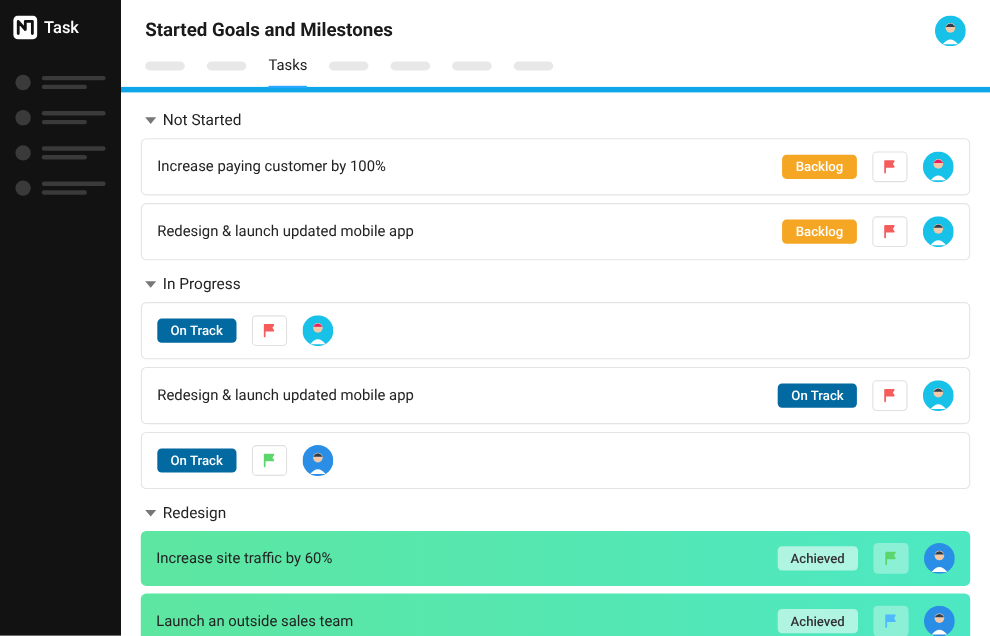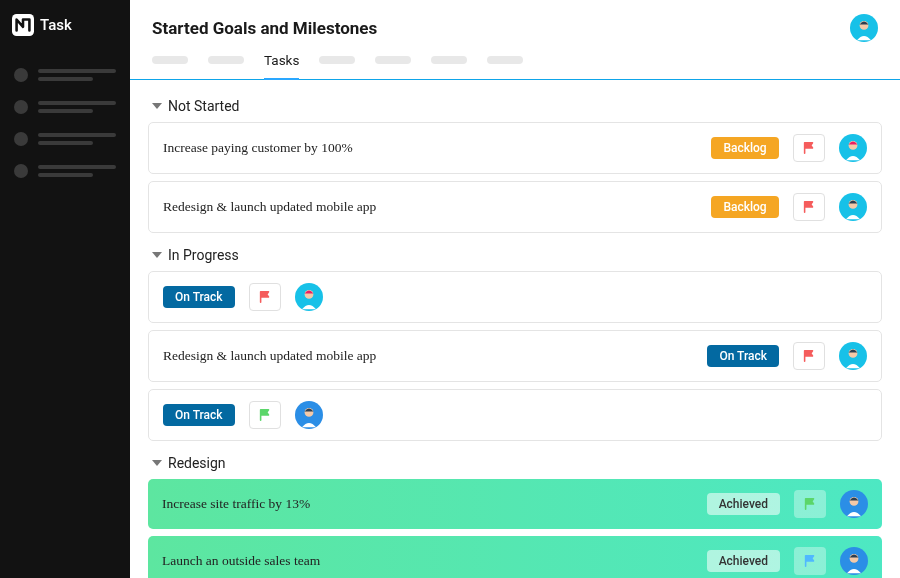--- a/index.html
+++ b/index.html
@@ -1,41 +1,41 @@
 <!DOCTYPE html>
 <html><head>
 <meta charset="utf-8">
 <style>
 * { margin: 0; padding: 0; box-sizing: border-box; }
 body { font-family: -apple-system, BlinkMacSystemFont, "Segoe UI", Roboto, sans-serif; background: #fff; width: 900px; height: 578px; overflow: hidden; display: flex; }
-.sidebar { width: 130px; background: #121212; flex-shrink: 0; display: flex; flex-direction: column; }
+.sidebar { width: 110px; background: #121212; flex-shrink: 0; display: flex; flex-direction: column; }
 .logo-row { display: flex; align-items: center; gap: 6px; padding: 14px 12px; }
 .logo-mark { width: 22px; height: 22px; }
 .logo-text { color: #fff; font-size: 15px; font-weight: 500; }
 .nav-items { padding: 18px 14px; display: flex; flex-direction: column; gap: 18px; }
 .nav-item { display: flex; align-items: center; gap: 10px; }
 .nav-dot { width: 14px; height: 14px; border-radius: 50%; background: #3a3a3a; }
 .nav-lines { flex: 1; display: flex; flex-direction: column; gap: 4px; }
 .nav-line { height: 4px; background: #3a3a3a; border-radius: 2px; }
 .nav-line.short { width: 70%; }
 .main { flex: 1; display: flex; flex-direction: column; }
 .header { display: flex; align-items: center; justify-content: space-between; padding: 14px 22px 10px; }
 .page-title { font-size: 17px; font-weight: 700; color: #1a1a1a; }
 .header-avatar { width: 28px; height: 28px; }
-.tabs-row { display: flex; align-items: center; gap: 20px; padding: 0 22px; border-bottom: 1px solid #0ea5e9; }
+.tabs-row { display: flex; align-items: center; gap: 20px; padding: 0 22px; border-bottom: 5px solid #0ea5e9; }
 .tab-placeholder { width: 36px; height: 8px; background: #e8e8e8; border-radius: 4px; margin-bottom: 12px; }
 .tab-active { font-size: 13.5px; color: #1a1a1a; padding-bottom: 10px; border-bottom: 2.5px solid #2aa7ff; margin-bottom: -1px; }
 .content { padding: 12px 18px 20px; overflow-y: auto; }
 .section { margin-bottom: 8px; }
 .section-header { display: flex; align-items: center; gap: 6px; padding: 6px 4px 8px; }
 .chevron { width: 0; height: 0; border-left: 5px solid transparent; border-right: 5px solid transparent; border-top: 6px solid #777; }
 .section-title { font-size: 14px; font-weight: 400; color: #222; }
 .task-row { display: flex; align-items: center; background: #fff; border: 1px solid #e4e4e4; border-radius: 5px; padding: 11px 14px; margin-bottom: 7px; gap: 14px; }
 .task-row.completed { background: linear-gradient(90deg, #5de6a0 0%, #4de8c3 100%); border: none; }
-.task-title { flex: 1; font-size: 13.5px; color: #222; font-family: Liberation Serif, serif; }
+.task-title { flex: 1; font-size: 13.5px; color: #222; }
 .status-badge { font-size: 12px; font-weight: 500; color: #fff; padding: 4px 12px; border-radius: 4px; min-width: 68px; text-align: center; }
 .status-backlog { background: #f5a623; }
 .status-ontrack { background: #0369a1; }
 .status-achieved { background: rgba(255,255,255,0.55); color: #333; }
 .flag-box { width: 32px; height: 28px; border: 1px solid #e0e0e0; border-radius: 4px; display: flex; align-items: center; justify-content: center; background: #fff; }
 .task-row.completed .flag-box { background: rgba(255,255,255,0.35); border: none; }
 .flag-icon { width: 14px; height: 14px; }
 .avatar { width: 28px; height: 28px; }
 </style>
 </head>
@@ -185,21 +185,21 @@
             <path d="M8 30 Q16 20 24 30 Z" fill="#fff"></path>
           </svg>
         </div>
       </div>
       <div class="section">
         <div class="section-header">
           <span class="chevron"></span>
           <span class="section-title">Redesign</span>
         </div>
         <div class="task-row completed">
-          <span class="task-title">Increase site traffic by 13%</span>
+          <span class="task-title">Increase site traffic by 60%</span>
           <span class="status-badge status-achieved">Achieved</span>
           <span class="flag-box">
             <svg class="flag-icon" viewBox="0 0 16 16">
               <path d="M3 2 L3 14 M3 2 L12 2 L10 5 L12 8 L3 8" stroke="#5bd66a" stroke-width="1.8" fill="#5bd66a" stroke-linejoin="round" stroke-linecap="round"></path>
             </svg>
           </span>
           <svg class="avatar" viewBox="0 0 32 32">
             <circle cx="16" cy="16" r="16" fill="#2b8ee6"></circle>
             <circle cx="16" cy="13" r="5" fill="#f4c9a8"></circle>
             <path d="M11 12 Q16 5 21 12" fill="#2c3e50"></path>

